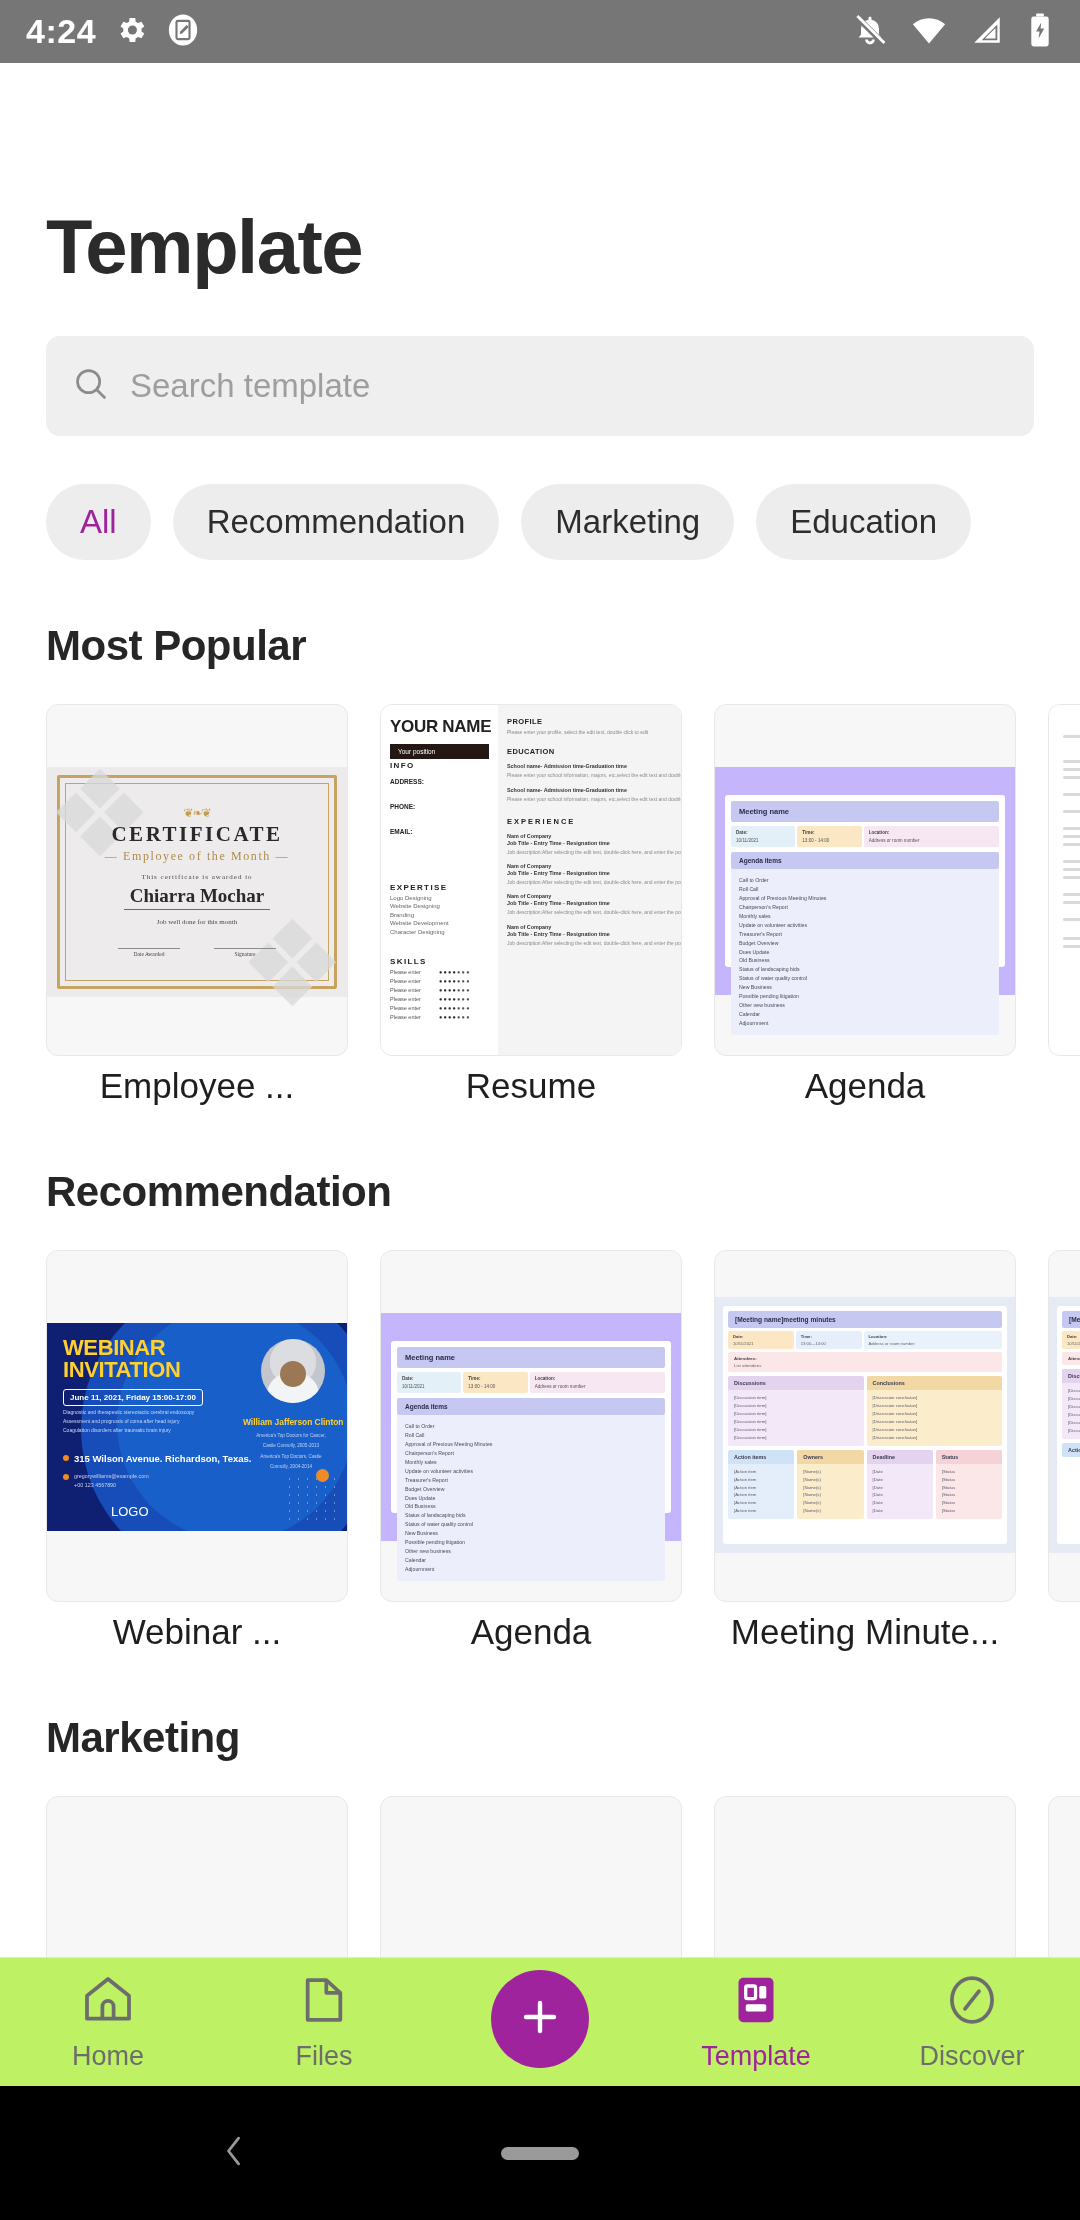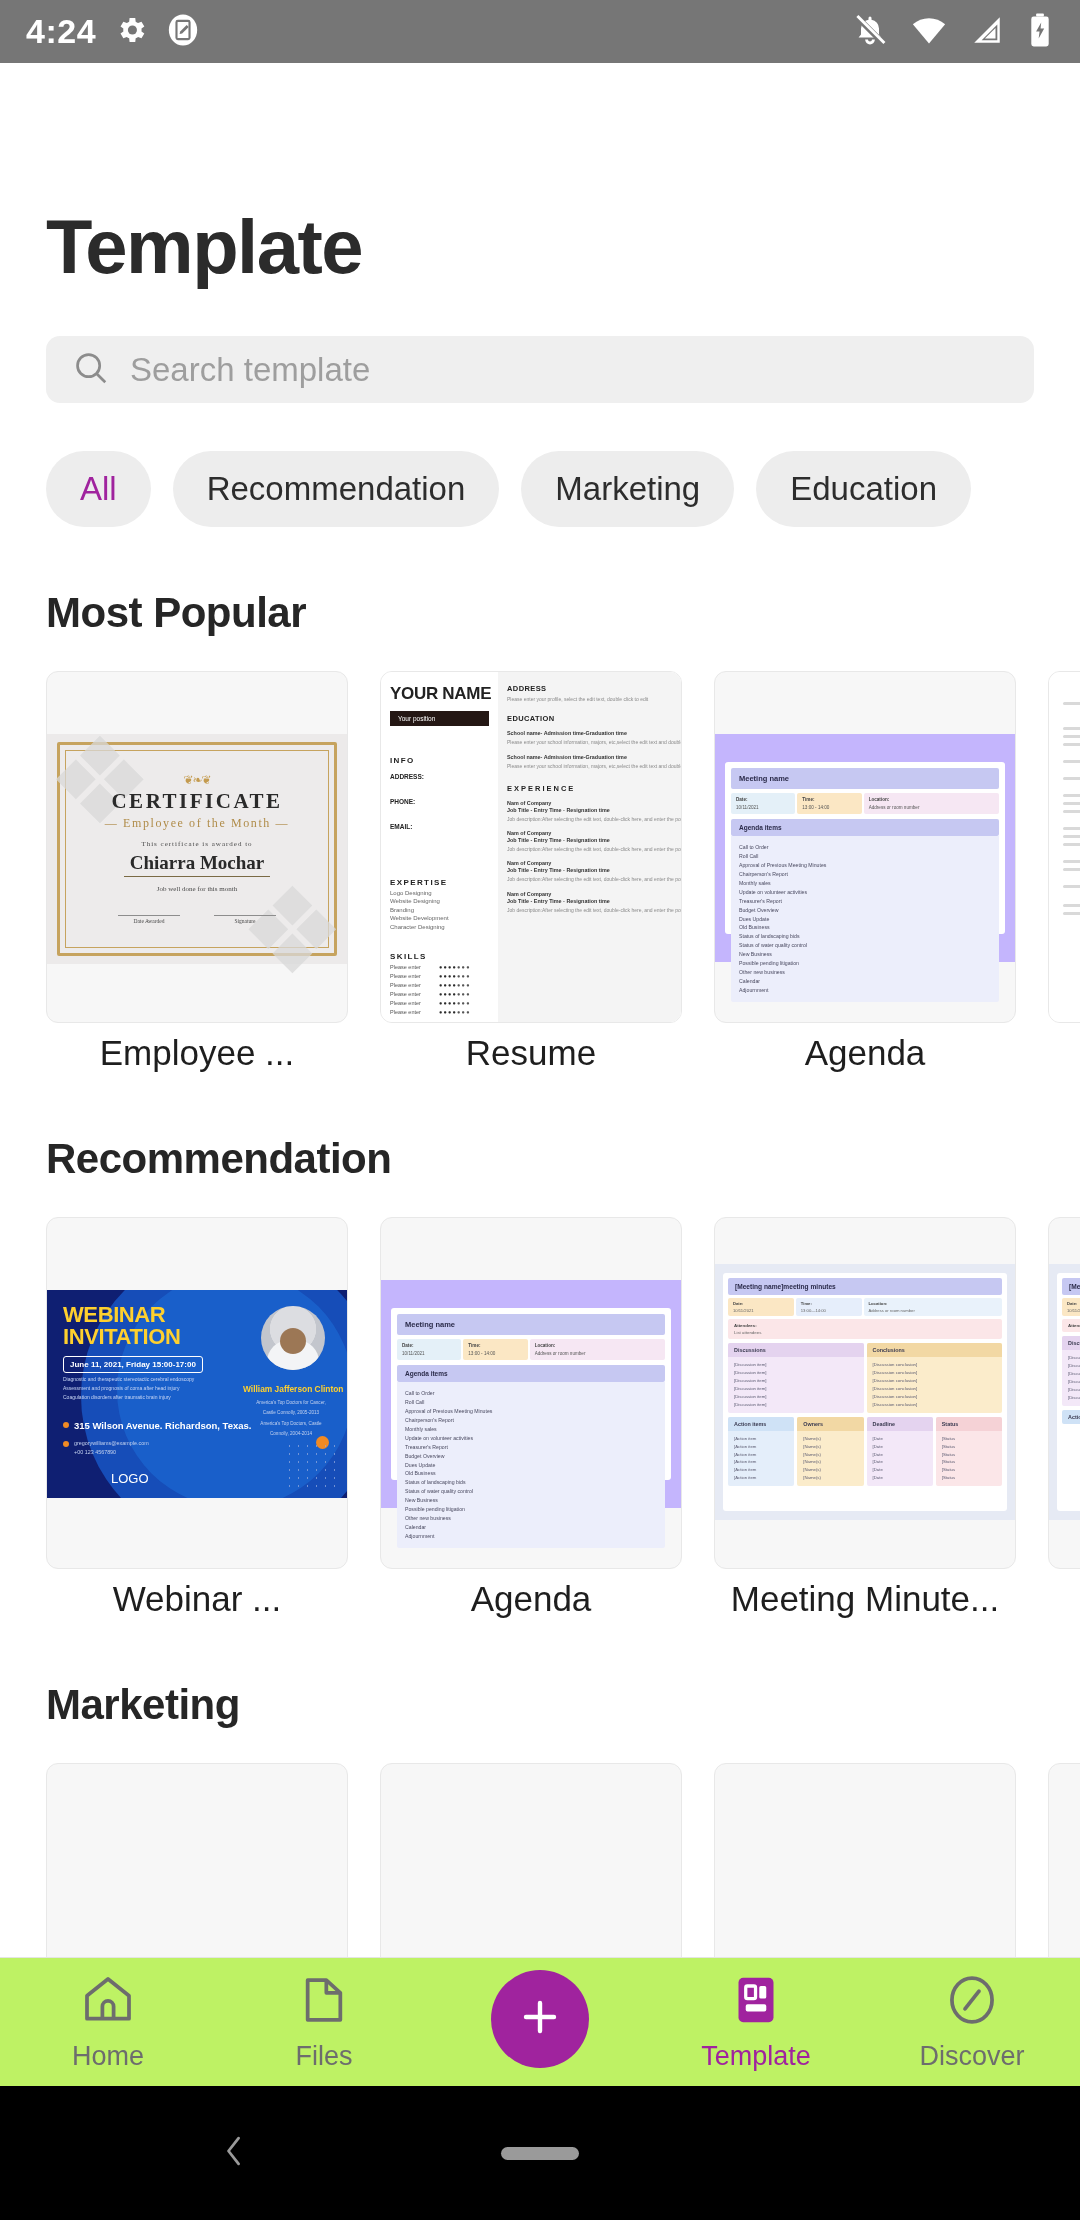--- a/index.html
+++ b/index.html
@@ -32,21 +32,21 @@
 
   #page-title{
     font-size:76px; font-weight:bold; color:#2b2b2b;
     letter-spacing:-1.5px;
     padding:140px 0 0 46px;
   }
 
   
   #search-wrap{ padding:46px 46px 0 46px; }
   #search-box{
-    height:67px; background:#efefef; border-radius:14px;
+    height:100px; background:#efefef; border-radius:14px;
     display:flex; align-items:center; padding:0 26px; gap:20px;
   }
   #search-placeholder{ font-size:33px; color:#9e9e9e; }
 
   
   #chips{
     display:flex; gap:22px; padding:48px 0 0 46px;
     white-space:nowrap; overflow:hidden;
   }
   .chip{
@@ -105,21 +105,21 @@
   .cert-sigs{ display:flex; gap:34px; margin-top:22px; }
   .cert-sig{ width:62px; text-align:center; border-top:1px solid #8d8d8d; font-size:5.5px; color:#4a4a4a; padding-top:2px;}
   .cert-swirl{ position:absolute; font-size:120px; color:#d9d9d9; line-height:.7; opacity:.75; z-index:1;}
 
   
   .res{ position:absolute; inset:0; background:#fff; display:flex; font-size:5px; color:#222;}
   .res-l{ width:39%; padding:12px 9px; }
   .res-r{ width:61%; padding:12px 9px; background:#f4f4f4; }
   .res-name{ font-size:17px; font-weight:bold; letter-spacing:-.3px; }
   .res-pos{ background:#241714; color:#fff; font-size:6.5px; padding:4px 8px; margin-top:7px;}
-  .res-h{ font-size:8px; font-weight:bold; letter-spacing:1.4px; margin-top:30px;}
+  .res-h{ font-size:8px; font-weight:bold; letter-spacing:1.4px; margin-top:2px;}
   .res-f{ font-size:6.5px; font-weight:bold; margin-top:9px; }
   .res-li{ font-size:6px; color:#666; margin-top:2.5px;}
   .res-skill{ display:flex; align-items:center; gap:7px; margin-top:3px;}
   .res-skill span{ font-size:5.5px; color:#555; width:42px;}
   .res-dots{ letter-spacing:1.2px; font-size:6px; color:#cfcfcf;}
   .res-dots b{ color:#2b2b2b; font-weight:normal;}
   .res-rh{ font-size:7.5px; font-weight:bold; letter-spacing:.4px;}
   .res-rh.sp{ letter-spacing:2px;}
   .res-p{ font-size:5px; color:#8a8a8a; margin-top:3px; line-height:1.45;}
   .res-b{ font-size:5.4px; font-weight:bold; color:#333; margin-top:7px;}
@@ -361,21 +361,21 @@
             <div class="res-skill">
                 <span>Please enter</span>
                 <span class="res-dots"><b>●●●●</b>●●●</span>
               </div>
             <div class="res-skill">
                 <span>Please enter</span>
                 <span class="res-dots"><b>●●●●</b>●●●</span>
               </div>
           </div>
           <div class="res-r">
-            <div class="res-rh">ADDRESS</div>
+            <div class="res-rh">PROFILE</div>
             <div class="res-p">Please enter your profile, select the edit text, double click to edit</div>
             <div class="res-rh" style="margin-top:11px">EDUCATION</div>
             <div class="res-b">School name- Admission time-Graduation time</div>
             <div class="res-p">Please enter your school information, majors, etc,select the edit text and double-click to edit</div>
             <div class="res-b">School name- Admission time-Graduation time</div>
             <div class="res-p">Please enter your school information, majors, etc,select the edit text and double-click to edit</div>
             <div class="res-rh sp" style="margin-top:14px">EXPERIENCE</div>
             <div class="res-b">Nam of Company</div>
             <div class="res-b" style="margin-top:1px">Job Title - Entry Time -  Resignation time</div>
             <div class="res-p">Job description:After selecting the edit text, double-click here, and enter the position you are responsible for the company and thejob content here.</div>

